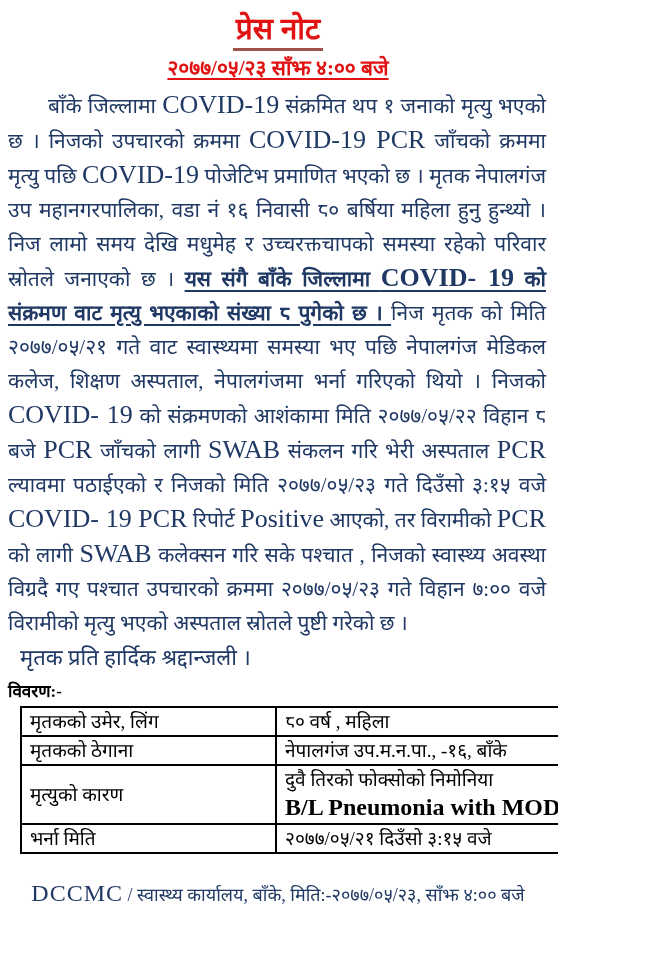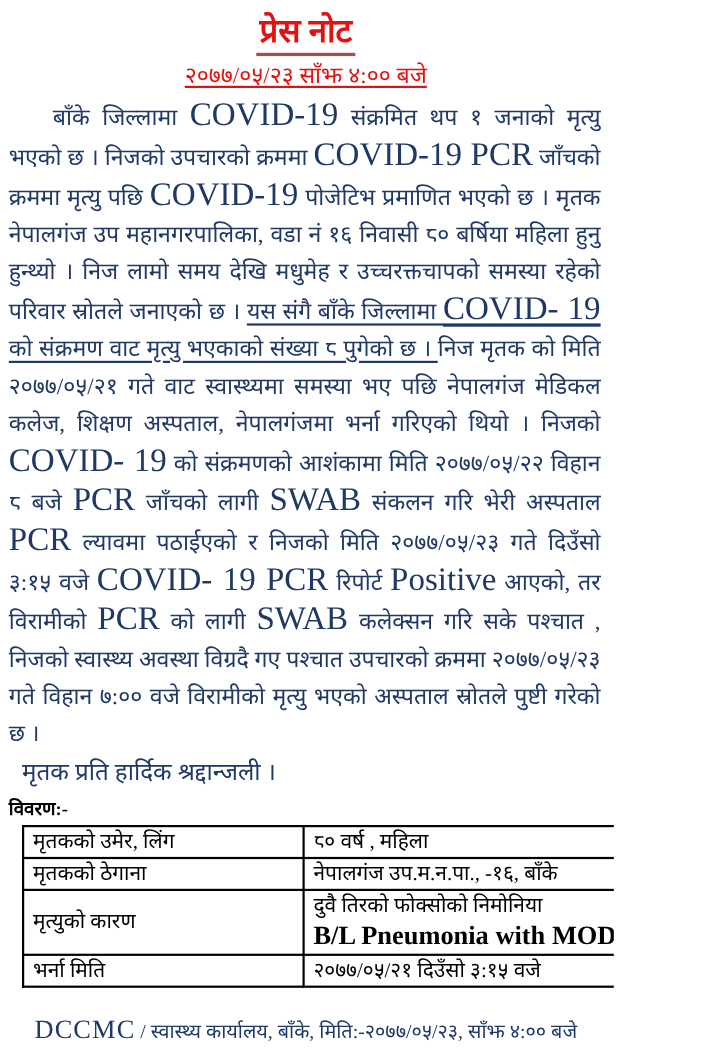--- a/index.html
+++ b/index.html
@@ -20,37 +20,37 @@
     display:inline-block;
     color:var(--accent);
     font-size:30px;font-weight:700;
     border-bottom:3px solid #9c544a;
     padding:0 3px 1px 3px;
     line-height:1.15;
   }
   .datetime{
     display:inline-block;
     color:var(--accent);
-    font-size:21px;font-weight:400;
+    font-size:21px;font-weight:700;
     text-decoration:underline;
     text-underline-offset:3px;
     margin-top:5px;
     line-height:1.2;
   }
   .body-par{
     margin:7px 2px 0 0;
     color:var(--body-blue);
     font-size:21px;
     line-height:34px;
     text-align:justify;
     text-indent:40px;
   }
   .body-par span{line-height:inherit;}
-  .en{font-size:30px;}
-  .bu{font-weight:400;text-decoration:underline;text-underline-offset:4px;}
+  .en{font-size:26px;}
+  .bu{font-weight:700;text-decoration:underline;text-underline-offset:4px;}
   .tribute{
     margin:3px 0 0 12px;
     color:var(--body-blue);
     font-size:22px;line-height:30px;
   }
   .details-label{
     margin:8px 0 3px 0;
     color:var(--ink);
     font-size:17px;line-height:22px;font-weight:bold;
   }

